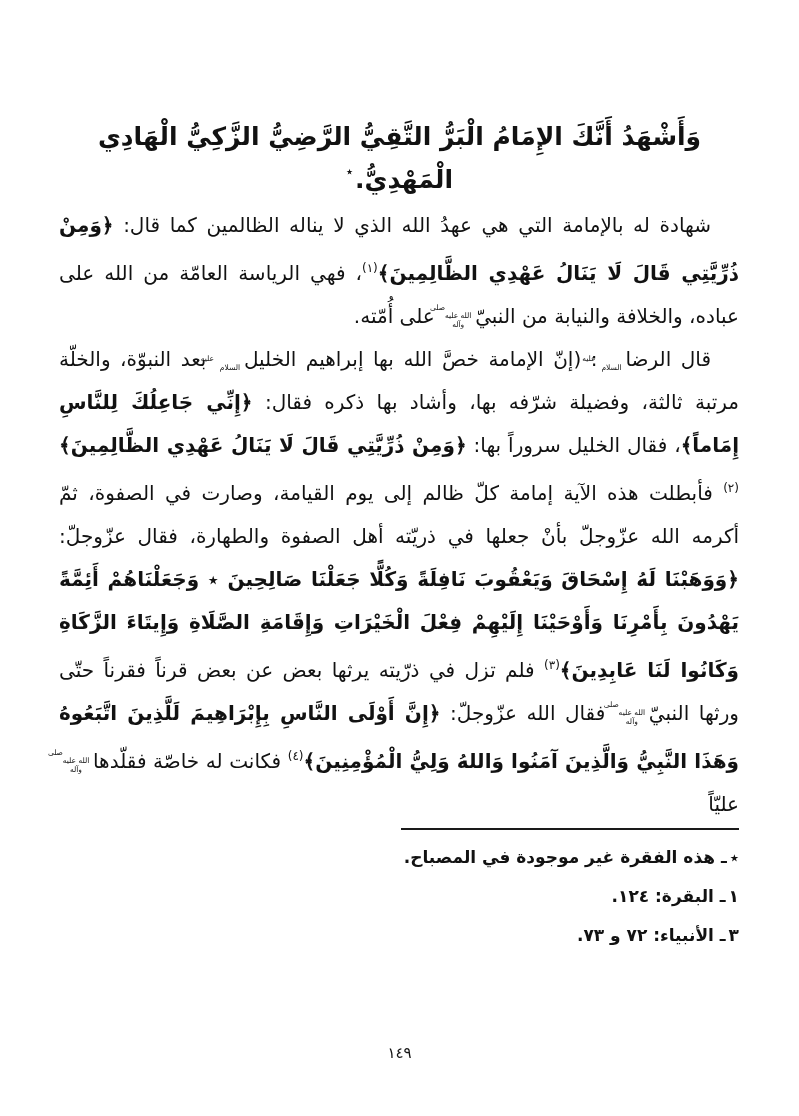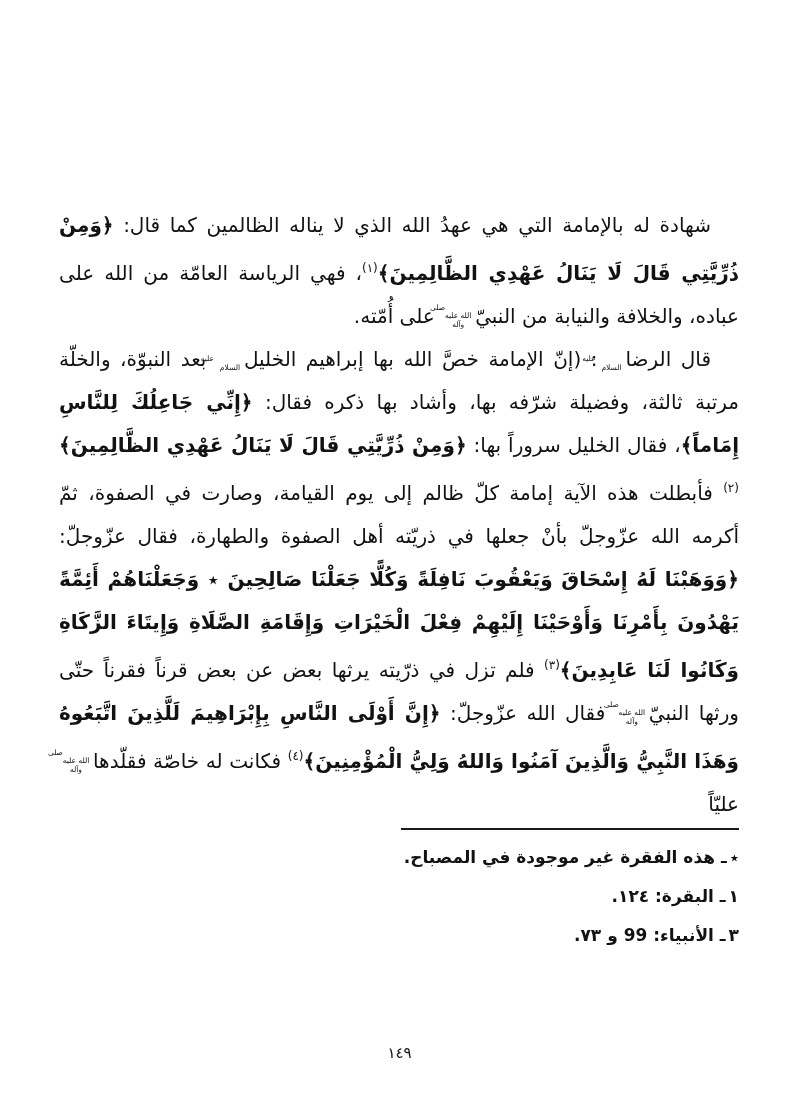--- a/index.html
+++ b/index.html
@@ -102,30 +102,31 @@
     text-align: center;
     font-size: 15px;
     letter-spacing: 2px;
   }
 </style>
 </head>
 <body>
 
 <div class="page">
 
+  <h1 class="heading"><span>وَأَشْهَدُ أَنَّكَ الإِمَامُ الْبَرُّ التَّقِيُّ الرَّضِيُّ الزَّكِيُّ الْهَادِي الْمَهْدِيُّ.</span><span class="heading-mark">٭</span></h1>
 
   <div class="body-text" id="paragraphs">
       <p class="para"><span class="seg-text">شهادة له بالإمامة التي هي عهدُ الله الذي لا يناله الظالمين كما قال: </span><span class="seg-quran">﴿وَمِنْ ذُرِّيَّتِي قَالَ لَا يَنَالُ عَهْدِي الظَّالِمِينَ﴾</span><span class="seg-sup">(١)</span><span class="seg-text">، فهي الرياسة العامّة من الله على عباده، والخلافة والنيابة من النبيّ</span><span class="seg-honorific">صلى الله عليه وآله</span><span class="seg-text"> على أُمّته.</span></p>
       <p class="para"><span class="seg-text">قال الرضا</span><span class="seg-honorific small">عليه السلام</span><span class="seg-text">: (إنّ الإمامة خصَّ الله بها إبراهيم الخليل</span><span class="seg-honorific small">عليه السلام</span><span class="seg-text"> بعد النبوّة، والخلّة مرتبة ثالثة، وفضيلة شرّفه بها، وأشاد بها ذكره فقال: </span><span class="seg-quran">﴿إِنِّي جَاعِلُكَ لِلنَّاسِ إِمَاماً﴾</span><span class="seg-text">، فقال الخليل سروراً بها: </span><span class="seg-quran">﴿وَمِنْ ذُرِّيَّتِي قَالَ لَا يَنَالُ عَهْدِي الظَّالِمِينَ﴾</span><span class="seg-sup">(٢)</span><span class="seg-text"> فأبطلت هذه الآية إمامة كلّ ظالم إلى يوم القيامة، وصارت في الصفوة، ثمّ أكرمه الله عزّوجلّ بأنْ جعلها في ذريّته أهل الصفوة والطهارة، فقال عزّوجلّ: </span><span class="seg-quran">﴿وَوَهَبْنَا لَهُ إِسْحَاقَ وَيَعْقُوبَ نَافِلَةً وَكُلًّا جَعَلْنَا صَالِحِينَ ٭ وَجَعَلْنَاهُمْ أَئِمَّةً يَهْدُونَ بِأَمْرِنَا وَأَوْحَيْنَا إِلَيْهِمْ فِعْلَ الْخَيْرَاتِ وَإِقَامَةِ الصَّلَاةِ وَإِيتَاءَ الزَّكَاةِ وَكَانُوا لَنَا عَابِدِينَ﴾</span><span class="seg-sup">(٣)</span><span class="seg-text"> فلم تزل في ذرّيته يرثها بعض عن بعض قرناً فقرناً حتّى ورثها النبيّ</span><span class="seg-honorific">صلى الله عليه وآله</span><span class="seg-text"> فقال الله عزّوجلّ: </span><span class="seg-quran">﴿إِنَّ أَوْلَى النَّاسِ بِإِبْرَاهِيمَ لَلَّذِينَ اتَّبَعُوهُ وَهَذَا النَّبِيُّ وَالَّذِينَ آمَنُوا وَاللهُ وَلِيُّ الْمُؤْمِنِينَ﴾</span><span class="seg-sup">(٤)</span><span class="seg-text"> فكانت له خاصّة فقلّدها</span><span class="seg-honorific">صلى الله عليه وآله</span><span class="seg-text"> عليّاً</span></p>
     </div>
 
   <div class="footnote-block">
     <hr class="footnote-sep">
     <div class="footnotes" id="footnotes">
         <div class="footnote"><span class="fn-marker">٭</span><span class="fn-text">ـ هذه الفقرة غير موجودة في المصباح.</span></div>
         <div class="footnote"><span class="fn-marker">١</span><span class="fn-text">ـ البقرة: ١٢٤.</span></div>
-        <div class="footnote"><span class="fn-marker">٣</span><span class="fn-text">ـ الأنبياء: 99 و ٧٣.</span></div>
+        <div class="footnote"><span class="fn-marker">٣</span><span class="fn-text">ـ الأنبياء: ٧٢ و ٧٣.</span></div>
       </div>
   </div>
 
   <div class="page-number">١٤٩</div>
 
 </div>
 
 </body></html>

